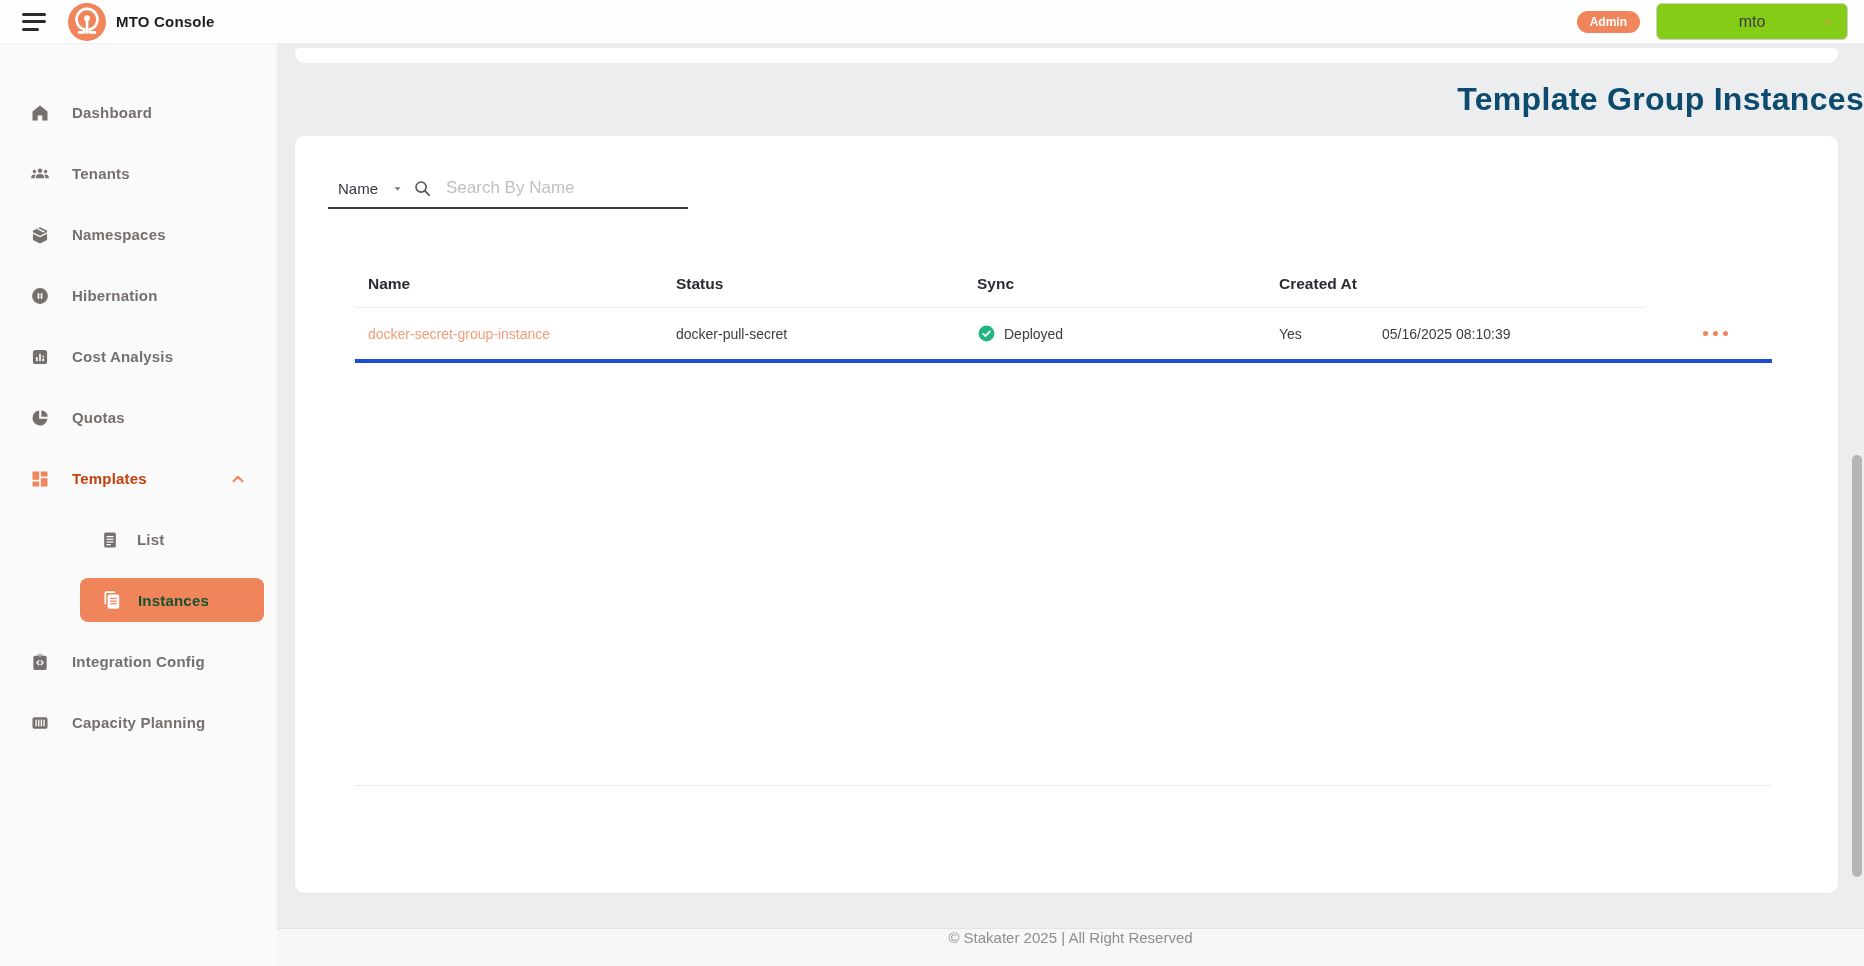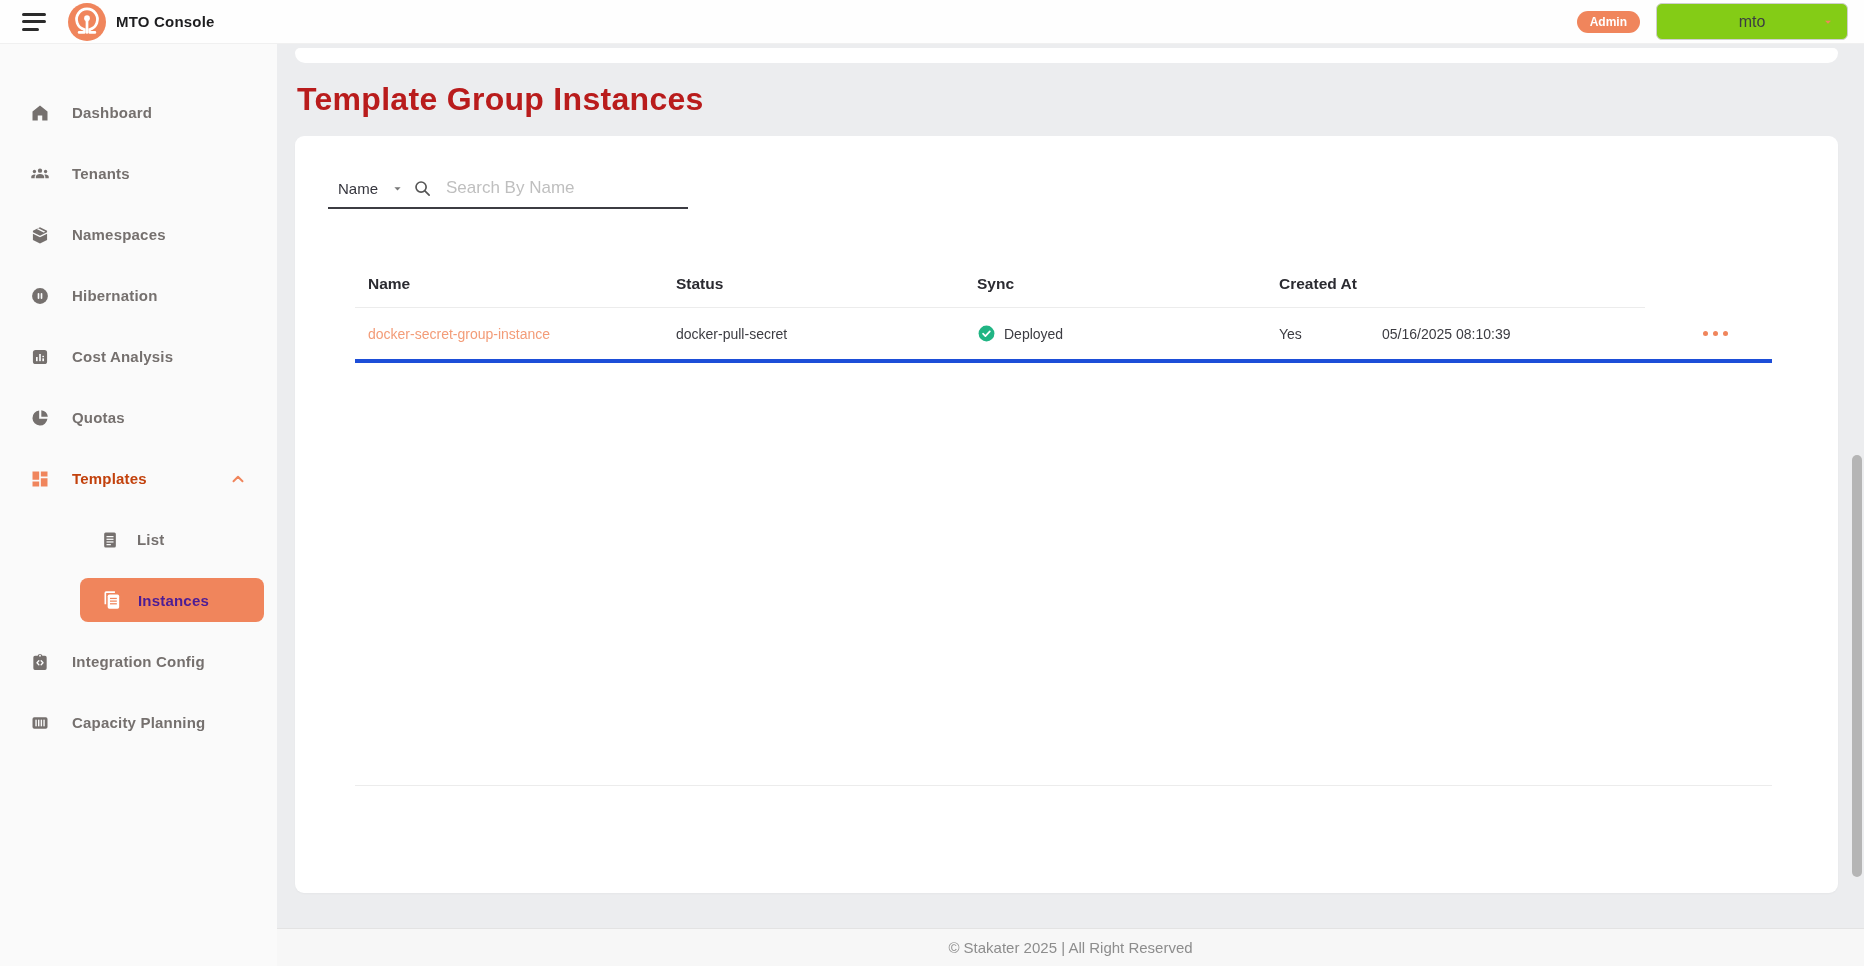--- a/index.html
+++ b/index.html
@@ -28,30 +28,30 @@
 
   
   .sidebar { width:277px; flex:none; background:#FAFAFA; padding-top:38px; }
   .nav-item { display:flex; align-items:center; height:61px; padding:0 30px; gap:22px;
     color:#75706E; font-weight:700; font-size:15px; cursor:pointer; letter-spacing:.2px; }
   .nav-item svg { flex:none; }
   .nav-item.accent { color:#c2410c; }
   .nav-item .chev { margin-left:auto; }
   .sub-item { padding-left:100px; gap:17px; }
   .instances-btn { margin:8px 0 9px 80px; width:184px; height:44px; background:#F0855C;
-    border-radius:8px; color:#4c1d95; display:flex; align-items:center; padding-left:22px;
+    border-radius:8px; color:#14532d; display:flex; align-items:center; padding-left:22px;
     gap:16px; font-weight:700; font-size:15px; cursor:pointer; letter-spacing:.2px; }
 
   
   .content { flex:1; min-width:0; background:#ECEDEF; display:flex; flex-direction:column;
     position:relative; }
   .card-sliver { margin:4px 26px 0 18px; height:15px; background:#fff;
     border-radius:6px 6px 12px 12px; }
-  .page-title { margin:18px 0 0 20px; font-size:32px; font-weight:800; color:#b91c1c;
-    letter-spacing:.3px; }
+  .page-title { margin:18px 0 0 20px; font-size:32px; font-weight:800; color:#0c4a6e;
+    letter-spacing:.3px;text-align:right; }
   .card { margin:18px 26px 0 18px; height:757px; background:#fff; border-radius:9px;
     padding-top:42px; box-shadow:0 1px 2px rgba(0,0,0,.03); }
 
   
   .search-row { margin-left:33px; width:360px; display:flex; align-items:center;
     border-bottom:2px solid #3c3c42; padding-bottom:9px; gap:8px; }
   .filter-select { display:flex; align-items:center; gap:12px; padding-left:10px;
     cursor:pointer; font-size:15px; color:#35353d; }
   .search-input { border:none; outline:none; flex:1; font-size:17px; color:#3c3c42;
     margin-left:6px; font-family:"Liberation Sans", sans-serif; min-width:0; background:transparent; }
@@ -66,21 +66,21 @@
     font-size:14px; color:#3c3c42; border-bottom:4px solid #1d4ed8; }
   .cell-link { color:#F39C78; cursor:pointer; }
   .cell-status { gap:8px; }
   .cell-actions { justify-content:center; }
   .dots { display:flex; gap:5px; cursor:pointer; padding:6px; }
   .dots i { width:5px; height:5px; border-radius:50%; background:#F0855C; }
   .t-spacer { height:423px; border-bottom:1px solid #ececec; }
 
   
   .footer { margin-top:auto; height:38px; background:#F7F7F7; border-top:1px solid #e3e3e3;
-    display:flex; align-items:center; justify-content:center; font-size:15px; color:#8d8d8d; }
+    display:flex; align-items:flex-start; justify-content:center; font-size:15px; color:#8d8d8d; }
 
   
   .scroll-thumb { position:absolute; right:2px; top:411px; width:10px; height:422px;
     background:#b5b5b5; border-radius:6px; cursor:pointer; }
 </style>
 </head>
 <body>
 
 <div class="topbar">
   <div class="hamburger">

